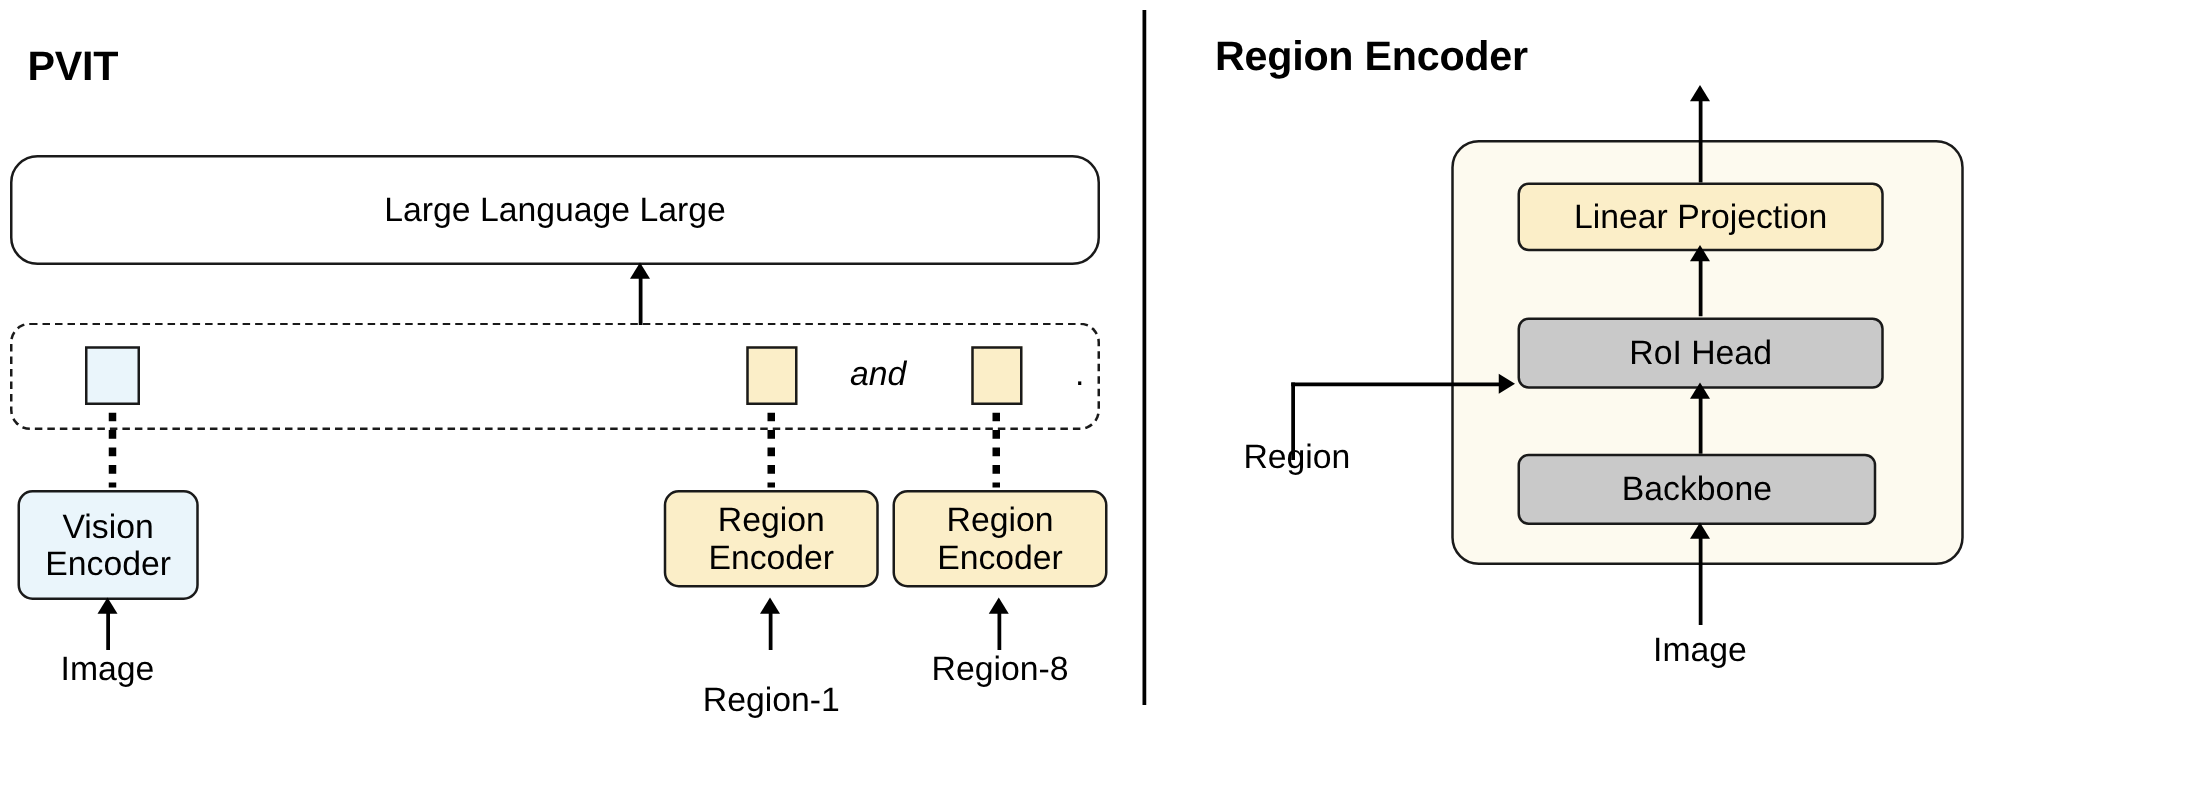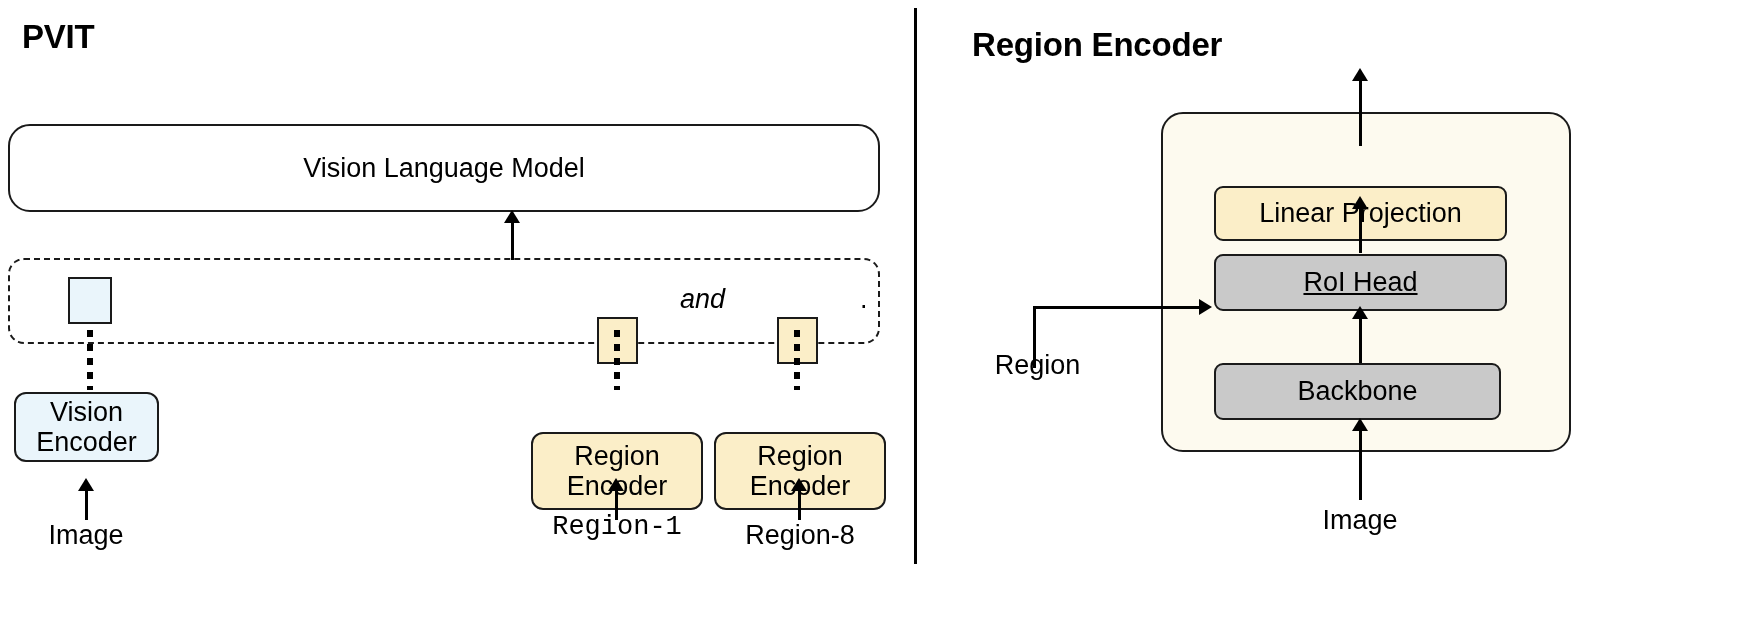--- a/index.html
+++ b/index.html
@@ -45,21 +45,21 @@
     background: #ffffff;
     font-size: 27px;
     line-height: 1.12;
     color: #000;
   }
   .node.round-lg { border-radius: 22px; }
   .node.round-md { border-radius: 12px; }
   .node.round-sm { border-radius: 9px; }
 
   .fill-blue   { background: #eaf5fb; }
-  .fill-yellow { background: #fbeec8; margin-top: 40px; }
+  .fill-yellow { background: #fbeec8; }
   .fill-gray   { background: #c9c9c9; }
   .fill-cream  { background: #fdfaef; }
 
   
   .token {
     border: 2.5px solid #1a1a1a;
     box-sizing: border-box;
   }
 
   
@@ -105,24 +105,24 @@
     background-image: linear-gradient(to bottom, #000 50%, rgba(0,0,0,0) 0%);
     background-size: 6px 14px;
     background-repeat: repeat-y;
   }
 </style>
 </head>
 <body>
 
 <div id="canvas">
 
-  <div class="abs panel-title" style="left:22px; top:20px;">PVIT</div>
+  <div class="abs panel-title" style="left:22px; top:36px;">PVIT</div>
 
   <div class="abs node round-lg" style="left:8px; top:124px; width:872px; height:88px;">
-    <span>Vision Language Model</span>
+    <span>Large Language Large</span>
   </div>
 
   <div class="abs vline" style="left:511px; top:218px; width:2.5px; height:42px;"></div>
   <div class="abs arrow-up" style="left:504px; top:210px;"></div>
 
   <div class="abs dashed-box" style="left:8px; top:258px; width:872px; height:86px;"></div>
 
   <div class="abs token fill-blue" style="left:68px; top:277px; width:44px; height:47px;"></div>
 
 
@@ -131,21 +131,21 @@
   <div class="abs prompt-text" style="left:680px; top:286px;font-style:italic;">and</div>
 
   <div class="abs token fill-yellow" style="left:777px; top:277px; width:41px; height:47px;"></div>
 
   <div class="abs prompt-text" style="left:860px; top:286px;">.</div>
 
   <div class="abs dotted-v" style="left:87px; top:330px; height:60px;"></div>
   <div class="abs dotted-v" style="left:614px; top:330px; height:60px;"></div>
   <div class="abs dotted-v" style="left:794px; top:330px; height:60px;"></div>
 
-  <div class="abs node round-md fill-blue" style="left:14px; top:392px; width:145px; height:70px;">
+  <div class="abs node round-md fill-blue" style="left:14px; top:392px; width:145px; height:88px;">
     <div>
       <div>Vision</div>
       <div>Encoder</div>
     </div>
   </div>
 
   <div class="abs node round-md fill-yellow" style="left:531px; top:392px; width:172px; height:78px;">
     <div>
       <div>Region</div>
       <div>Encoder</div>
@@ -163,41 +163,41 @@
   <div class="abs arrow-up" style="left:78px; top:478px;"></div>
 
   <div class="abs vline" style="left:615px; top:488px; height:32px;"></div>
   <div class="abs arrow-up" style="left:608px; top:478px;"></div>
 
   <div class="abs vline" style="left:798px; top:488px; height:32px;"></div>
   <div class="abs arrow-up" style="left:791px; top:478px;"></div>
 
   <div class="abs caption" style="left:0px; top:520px; width:172px;">Image</div>
 
-  <div class="abs caption" style="left:531px; top:512px; width:172px;font-family:Liberation Mono, monospace;">Region-1</div>
+  <div class="abs caption" style="left:531px; top:545px; width:172px;">Region-1</div>
 
   <div class="abs caption" style="left:714px; top:520px; width:172px;">Region-8</div>
 
   <div class="abs divider" style="left:914px; top:8px; height:556px;"></div>
 
   <div class="abs panel-title" style="left:972px; top:28px;">Region Encoder</div>
 
   <div class="abs node round-lg fill-cream" style="left:1161px; top:112px; width:410px; height:340px; border-width:2.5px;"></div>
 
   <div class="abs vline" style="left:1359px; top:78px; height:68px;"></div>
   <div class="abs arrow-up" style="left:1352px; top:68px;"></div>
 
   <div class="abs node round-sm fill-yellow" style="left:1214px; top:146px; width:293px; height:55px;">
     <span>Linear Projection</span>
   </div>
 
   <div class="abs vline" style="left:1359px; top:205px; height:48px;"></div>
   <div class="abs arrow-up" style="left:1352px; top:196px;"></div>
 
-  <div class="abs node round-sm fill-gray" style="left:1214px; top:254px; width:293px; height:57px;text-decoration:underline;">
+  <div class="abs node round-sm fill-gray" style="left:1214px; top:254px; width:293px; height:57px;">
     <span>RoI Head</span>
   </div>
 
   <div class="abs vline" style="left:1359px; top:315px; height:48px;"></div>
   <div class="abs arrow-up" style="left:1352px; top:306px;"></div>
 
   <div class="abs node round-sm fill-gray" style="left:1214px; top:363px; width:287px; height:57px;">
     <span>Backbone</span>
   </div>
 

